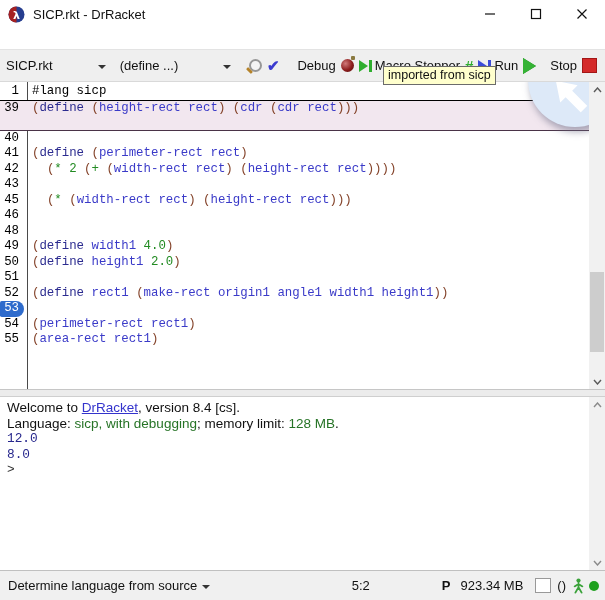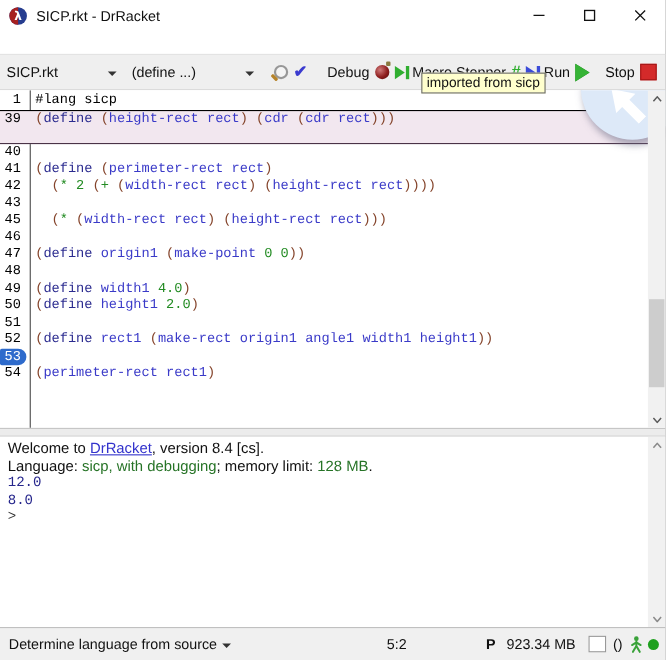--- a/index.html
+++ b/index.html
@@ -191,24 +191,20 @@
         </div>
         <div class="ed-row">
           <span class="ed-num">45</span>
           <span class="ed-code"><span class="tk-pl">  </span><span class="tk-pa">(</span><span class="tk-num">*</span><span class="tk-pl"> </span><span class="tk-pa">(</span><span class="tk-id">width-rect rect</span><span class="tk-pa">)</span><span class="tk-pl"> </span><span class="tk-pa">(</span><span class="tk-id">height-rect rect</span><span class="tk-pa">)))</span></span>
         </div>
         <div class="ed-row">
           <span class="ed-num">46</span>
           <span class="ed-code"></span>
         </div>
         <div class="ed-row">
-          <span class="ed-num">47</span>
-          <span class="ed-code"><span class="tk-pa">(</span><span class="tk-kw">define</span><span class="tk-pl"> </span><span class="tk-id">origin1</span><span class="tk-pl"> </span><span class="tk-pa">(</span><span class="tk-id">make-point</span><span class="tk-pl"> </span><span class="tk-num">0 0</span><span class="tk-pa">))</span></span>
-        </div>
-        <div class="ed-row">
           <span class="ed-num">48</span>
         </div>
         <div class="ed-row">
           <span class="ed-num">49</span>
           <span class="ed-code"><span class="tk-pa">(</span><span class="tk-kw">define</span><span class="tk-pl"> </span><span class="tk-id">width1</span><span class="tk-pl"> </span><span class="tk-num">4.0</span><span class="tk-pa">)</span></span>
         </div>
         <div class="ed-row">
           <span class="ed-num">50</span>
           <span class="ed-code"><span class="tk-pa">(</span><span class="tk-kw">define</span><span class="tk-pl"> </span><span class="tk-id">height1</span><span class="tk-pl"> </span><span class="tk-num">2.0</span><span class="tk-pa">)</span></span>
         </div>
@@ -220,20 +216,24 @@
           <span class="ed-num">52</span>
           <span class="ed-code"><span class="tk-pa">(</span><span class="tk-kw">define</span><span class="tk-pl"> </span><span class="tk-id">rect1</span><span class="tk-pl"> </span><span class="tk-pa">(</span><span class="tk-id">make-rect origin1 angle1 width1 height1</span><span class="tk-pa">))</span></span>
         </div>
         <div class="ed-row">
           <span class="ed-num badge">53</span>
           <span class="ed-code"></span>
         </div>
         <div class="ed-row">
           <span class="ed-num">54</span>
           <span class="ed-code"><span class="tk-pa">(</span><span class="tk-id">perimeter-rect rect1</span><span class="tk-pa">)</span></span>
+        </div>
+        <div class="ed-row">
+          <span class="ed-num">55</span>
+          <span class="ed-code"><span class="tk-pa">(</span><span class="tk-id">area-rect rect1</span><span class="tk-pa">)</span></span>
         </div>
       </div>
     <div class="pointer-circle">
       <svg width="40" height="40" viewBox="0 0 26 20">
         <polygon points="0,10 12,2 12,7 26,7 26,13 12,13 12,18" fill="#ffffff"></polygon>
       </svg>
     </div>
     <div class="scrollbar def-scroll">
       <div class="sb-arrow up">
         <svg width="9" height="6" viewBox="0 0 9 6">

